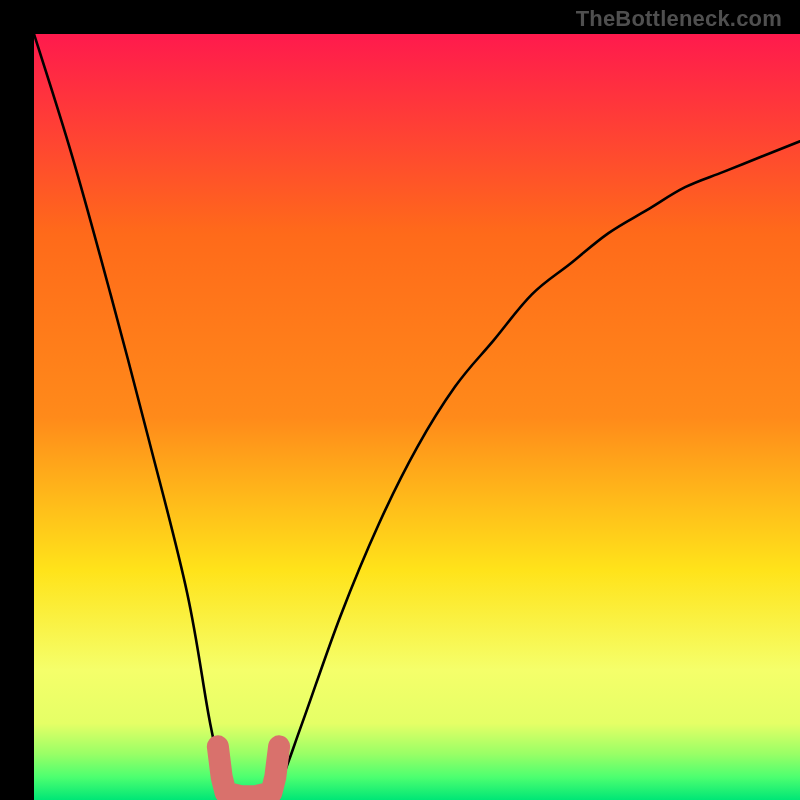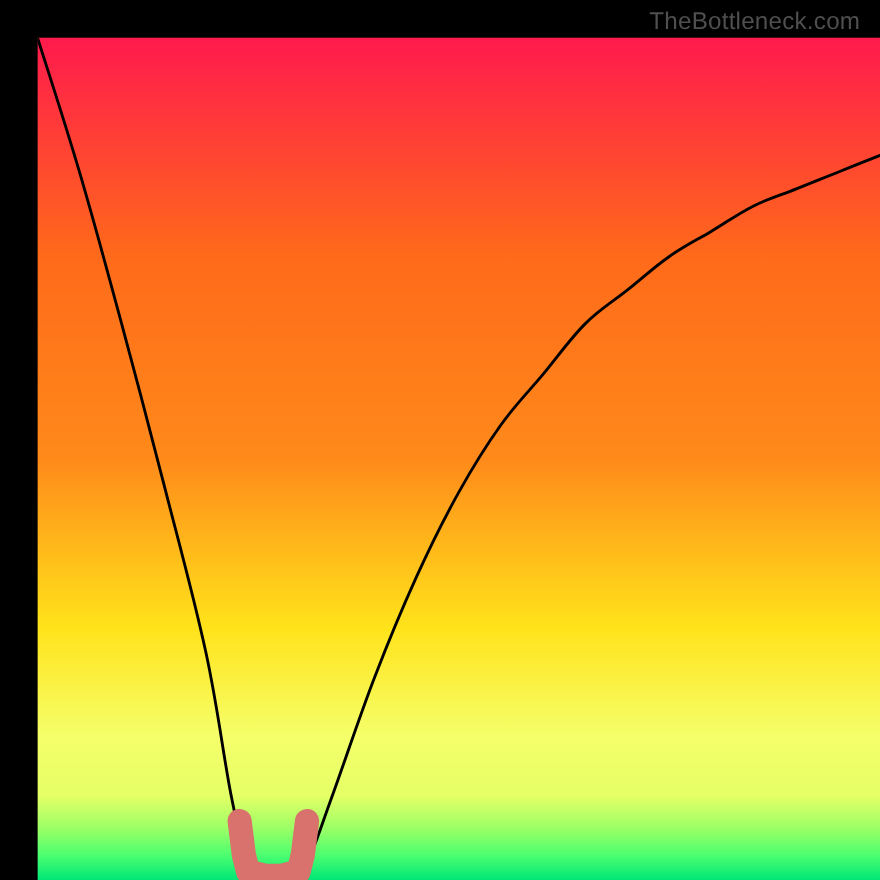--- a/index.html
+++ b/index.html
@@ -23,21 +23,21 @@
     height: 766px;
     display: block;
   }
   .watermark {
     position: absolute;
     top: 6px;
     right: 18px;
     color: #4f4f4f;
     font-size: 22px;
     letter-spacing: 0.2px;
-    font-weight: 400;
+    font-weight: 700;
   }
 </style>
 </head>
 <body>
 
 <div class="watermark">TheBottleneck.com</div>
 
 <div class="plot">
   <svg viewBox="0 0 766 766" preserveAspectRatio="none">
     <defs>

